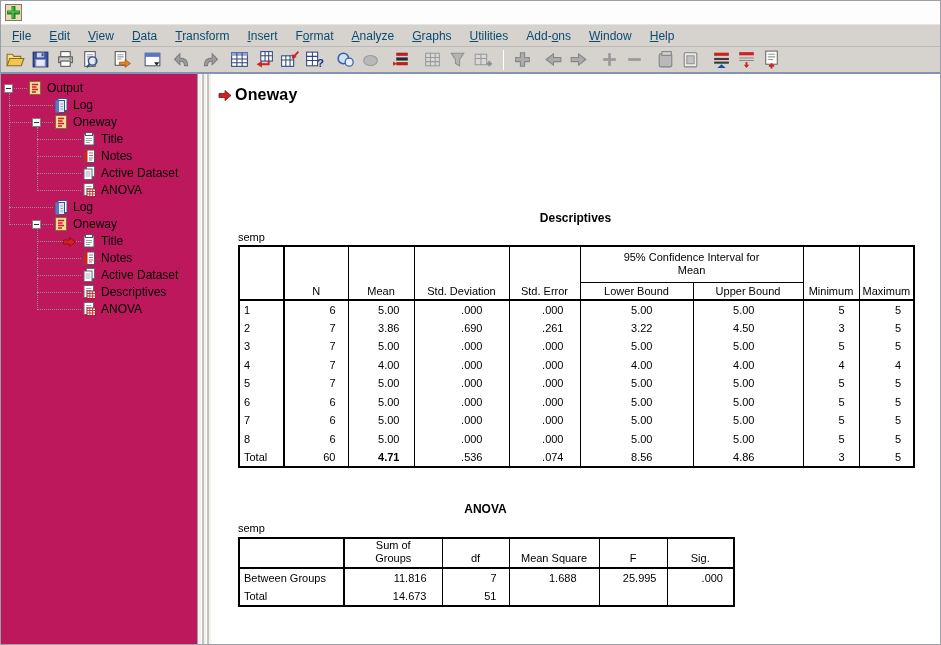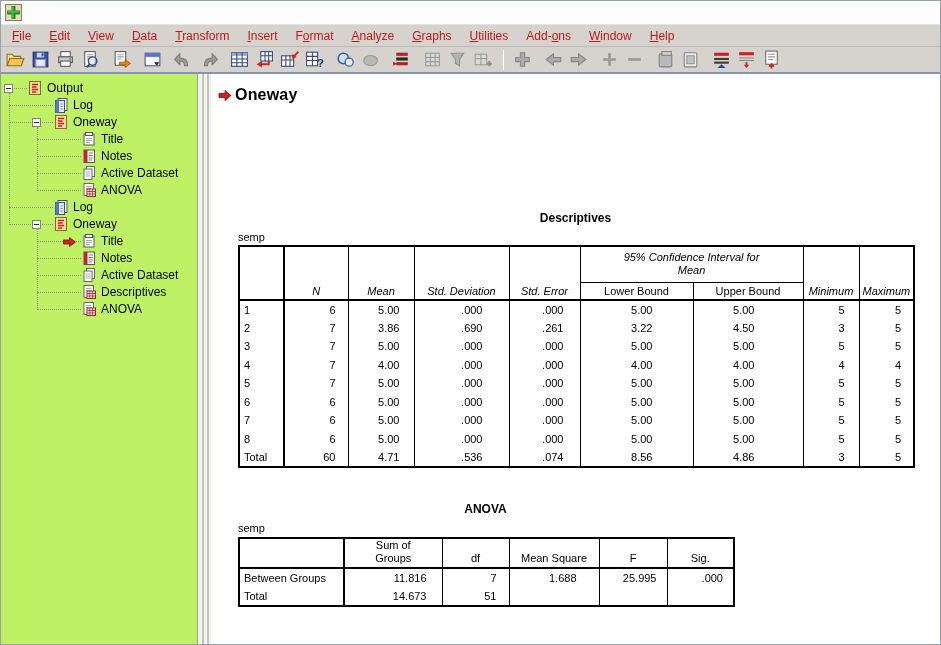--- a/index.html
+++ b/index.html
@@ -7,33 +7,33 @@
   body { width:941px; height:645px; font-family:"Liberation Sans",sans-serif; background:#fff; }
   #window { width:941px; height:645px; position:relative; background:#fff; border:1px solid #9aa0a8; overflow:hidden; }
 
   
   .titlebar { height:24px; background:#fdfdfd; display:flex; align-items:center; padding-left:4px; border-bottom:1px solid #e4e4e4; }
   .app-icon { width:17px; height:17px; margin-right:6px; display:inline-flex; }
   .title-text { font-size:12px; color:#1a1a1a; }
 
   
   .menubar { height:22px; background:#d6d3ce; display:flex; align-items:center; font-size:12px; border-bottom:1px solid #bdbab4; padding-left:2px; }
-  .menu-item { padding:0 9px; color:#b91c1c; cursor:default; }
+  .menu-item { padding:0 9px; color:#0c4a6e; cursor:default; }
   .menu-item u { text-underline-offset:1px; }
 
   
   .toolbar { height:27px; background:#d6d3ce; display:flex; align-items:center; padding-left:2px; border-bottom:2px solid #8494b8; }
   .tb-group { display:flex; align-items:center; margin-right:6px; }
   .tb-btn { width:25px; height:23px; background:transparent; border:1px solid transparent; padding:0; display:flex; align-items:center; justify-content:center; }
   .tb-btn svg { display:block; }
   .tb-sep { width:1px; height:20px; background:#9a978f; border-right:1px solid #fff; margin:0 6px 0 2px; }
 
   
   .content { display:flex; height:572px; background:#fff; }
-  .tree-panel { width:197px; position:relative; background:#bef264; border-right:1px solid #9aa0a8; font-size:12px; overflow:hidden; }
+  .tree-panel { width:197px; position:relative; background:#be185d; border-right:1px solid #9aa0a8; font-size:12px; overflow:hidden; }
   .splitter { width:13px; background:#f2f1ee; display:flex; justify-content:center; gap:2px; padding-top:0; }
   .sbar { width:3px; height:100%; background:#c5c2bc; border-left:1px solid #fff; }
   .main-panel { flex:1; position:relative; background:#fff; overflow:hidden; }
 
   
   .tree-row { position:absolute; left:0; right:0; height:17px; cursor:default; }
   .tree-label { position:absolute; top:1px; white-space:nowrap; color:#000; }
   .tree-icon { position:absolute; top:0px; width:16px; height:16px; }
   .tree-icon svg { display:block; }
   .expander { position:absolute; top:4px; width:9px; height:9px; background:#fff; border:1px solid #808080; }
@@ -55,21 +55,21 @@
   
   .spss-table { border-collapse:collapse; border:2px solid #000; font-size:11px; color:#000; table-layout:fixed; }
   .spss-table th, .spss-table td { border-left:1px solid #000; font-weight:normal; padding:0 3px; overflow:hidden; }
   .spss-table th { text-align:center; vertical-align:bottom; padding-bottom:2px; }
   .spss-table thead th { border-bottom:2px solid #000; }
   .spss-table th.ci-span { border-bottom:1px solid #000; vertical-align:middle; padding:0 30px; line-height:13px; }
   .spss-table td.rowlabel, .spss-table th.rowlabel-col { border-left:none; border-right:2px solid #000; text-align:left; padding-left:4px; }
   .spss-table td.num { text-align:right; }
   #descTable { position:absolute; left:27px; top:171px; }
   #descTable tbody td { height:18.5px; vertical-align:middle; }
-  #descTable thead tr.tier1 th { height:36px;font-style:italic; }
+  #descTable thead tr.tier1 th { height:36px; }
   #descTable thead tr.tier2 th { height:18px; }
   #anovaTable { position:absolute; left:27px; top:463px; }
   #anovaTable thead th { height:29px; line-height:13px; }
   #anovaTable th.wrap { padding:0 16px 2px 16px; }
   #anovaTable tbody td { height:19px; vertical-align:middle; }
 </style>
 </head>
 <body>
 
 <div id="window">
@@ -668,21 +668,21 @@
                 <td class="num" style="padding-right: 26px;">.000</td>
                 <td class="num" style="padding-right: 16px;">.000</td>
                 <td class="num" style="padding-right: 40px;">5.00</td>
                 <td class="num" style="padding-right: 48px;">5.00</td>
                 <td class="num" style="padding-right: 14px;">5</td>
                 <td class="num" style="padding-right: 12px;">5</td>
               </tr>
               <tr>
                 <td class="rowlabel">Total</td>
                 <td class="num" style="padding-right: 12px;">60</td>
-                <td class="num" style="padding-right: 14px;">4.71</td>
+                <td class="num" style="padding-right: 14px; font-weight: bold;">4.71</td>
                 <td class="num" style="padding-right: 26px;">.536</td>
                 <td class="num" style="padding-right: 16px;">.074</td>
                 <td class="num" style="padding-right: 40px;">8.56</td>
                 <td class="num" style="padding-right: 48px;">4.86</td>
                 <td class="num" style="padding-right: 14px;">3</td>
                 <td class="num" style="padding-right: 12px;">5</td>
               </tr>
             </tbody>
           </table>
         </div>

